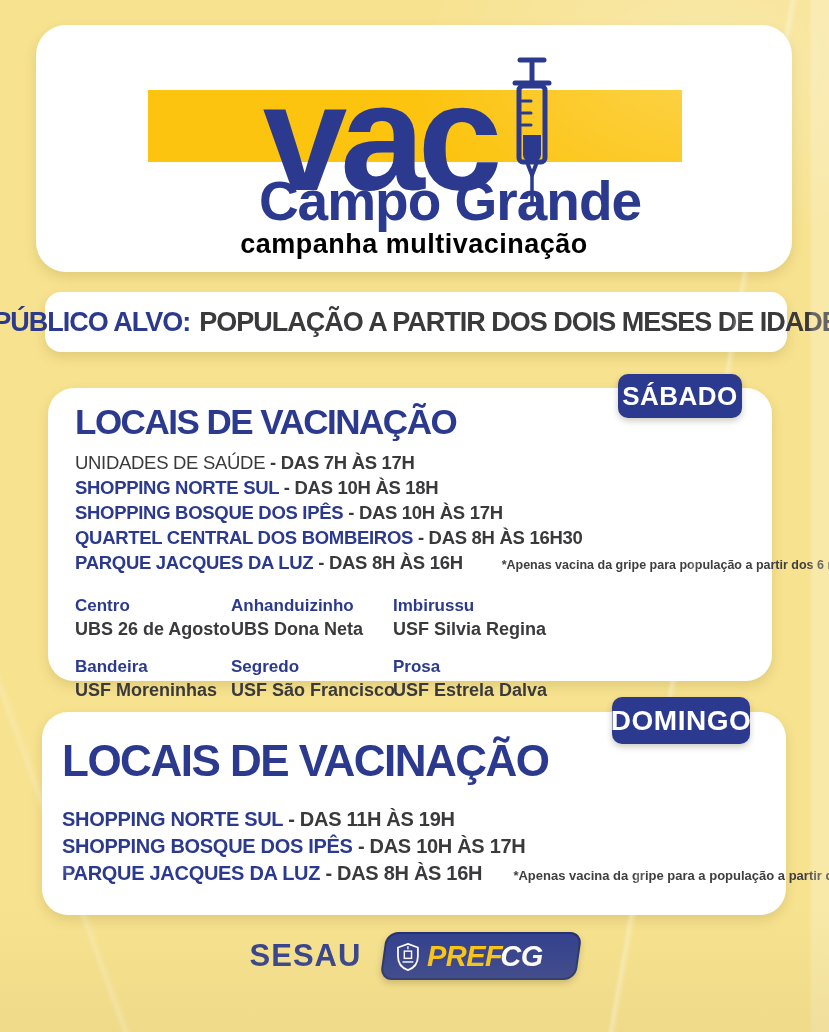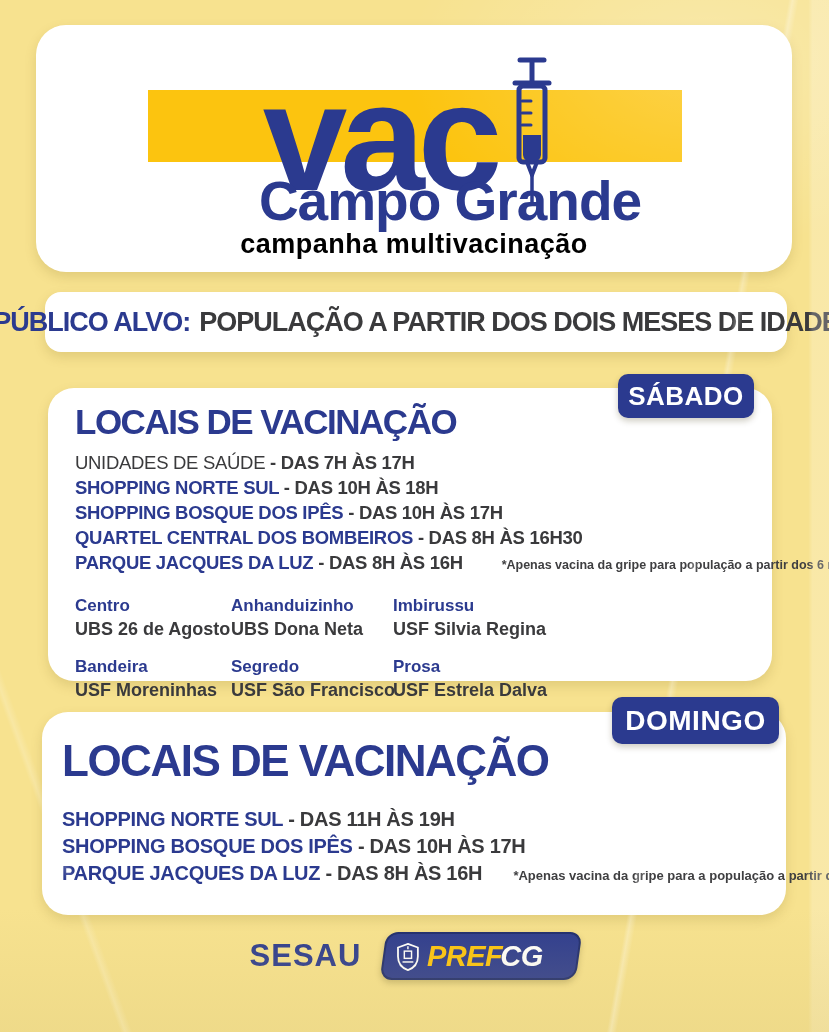--- a/index.html
+++ b/index.html
@@ -50,22 +50,22 @@
   .target-bar .lbl{color:#2b3a8f;}
   .target-bar .txt{color:#3a3a3c;}
 
   
   .badge{
     position:absolute;background:#2b3a8f;color:#ffffff;border-radius:10px;
     display:flex;align-items:center;justify-content:center;
     font-weight:700;letter-spacing:0.5px;z-index:5;
     box-shadow:0 3px 6px rgba(60,50,10,0.25);
   }
-  .badge-sat{left:618px;top:374px;width:136px;height:44px;font-size:26px;}
-  .badge-sun{left:612px;top:697px;width:167px;height:47px;font-size:28px;}
+  .badge-sat{left:618px;top:374px;width:124px;height:44px;font-size:26px;}
+  .badge-sun{left:612px;top:697px;width:138px;height:47px;font-size:28px;}
 
   
   .card1{left:48px;top:388px;width:724px;height:293px;border-radius:26px;padding:0;box-sizing:border-box;}
   .card2{left:42px;top:712px;width:744px;height:203px;border-radius:26px;box-sizing:border-box;}
   .card-title{
     margin:14px 0 8px 27px;color:#2b3a8f;font-size:35px;font-weight:700;letter-spacing:-1.5px;
   }
   .card2 .card-title{margin:24px 0 0 20px;font-size:44px;}
   .sched{margin-left:27px;}
   .card2 .sched{margin:20px 0 0 20px;}

